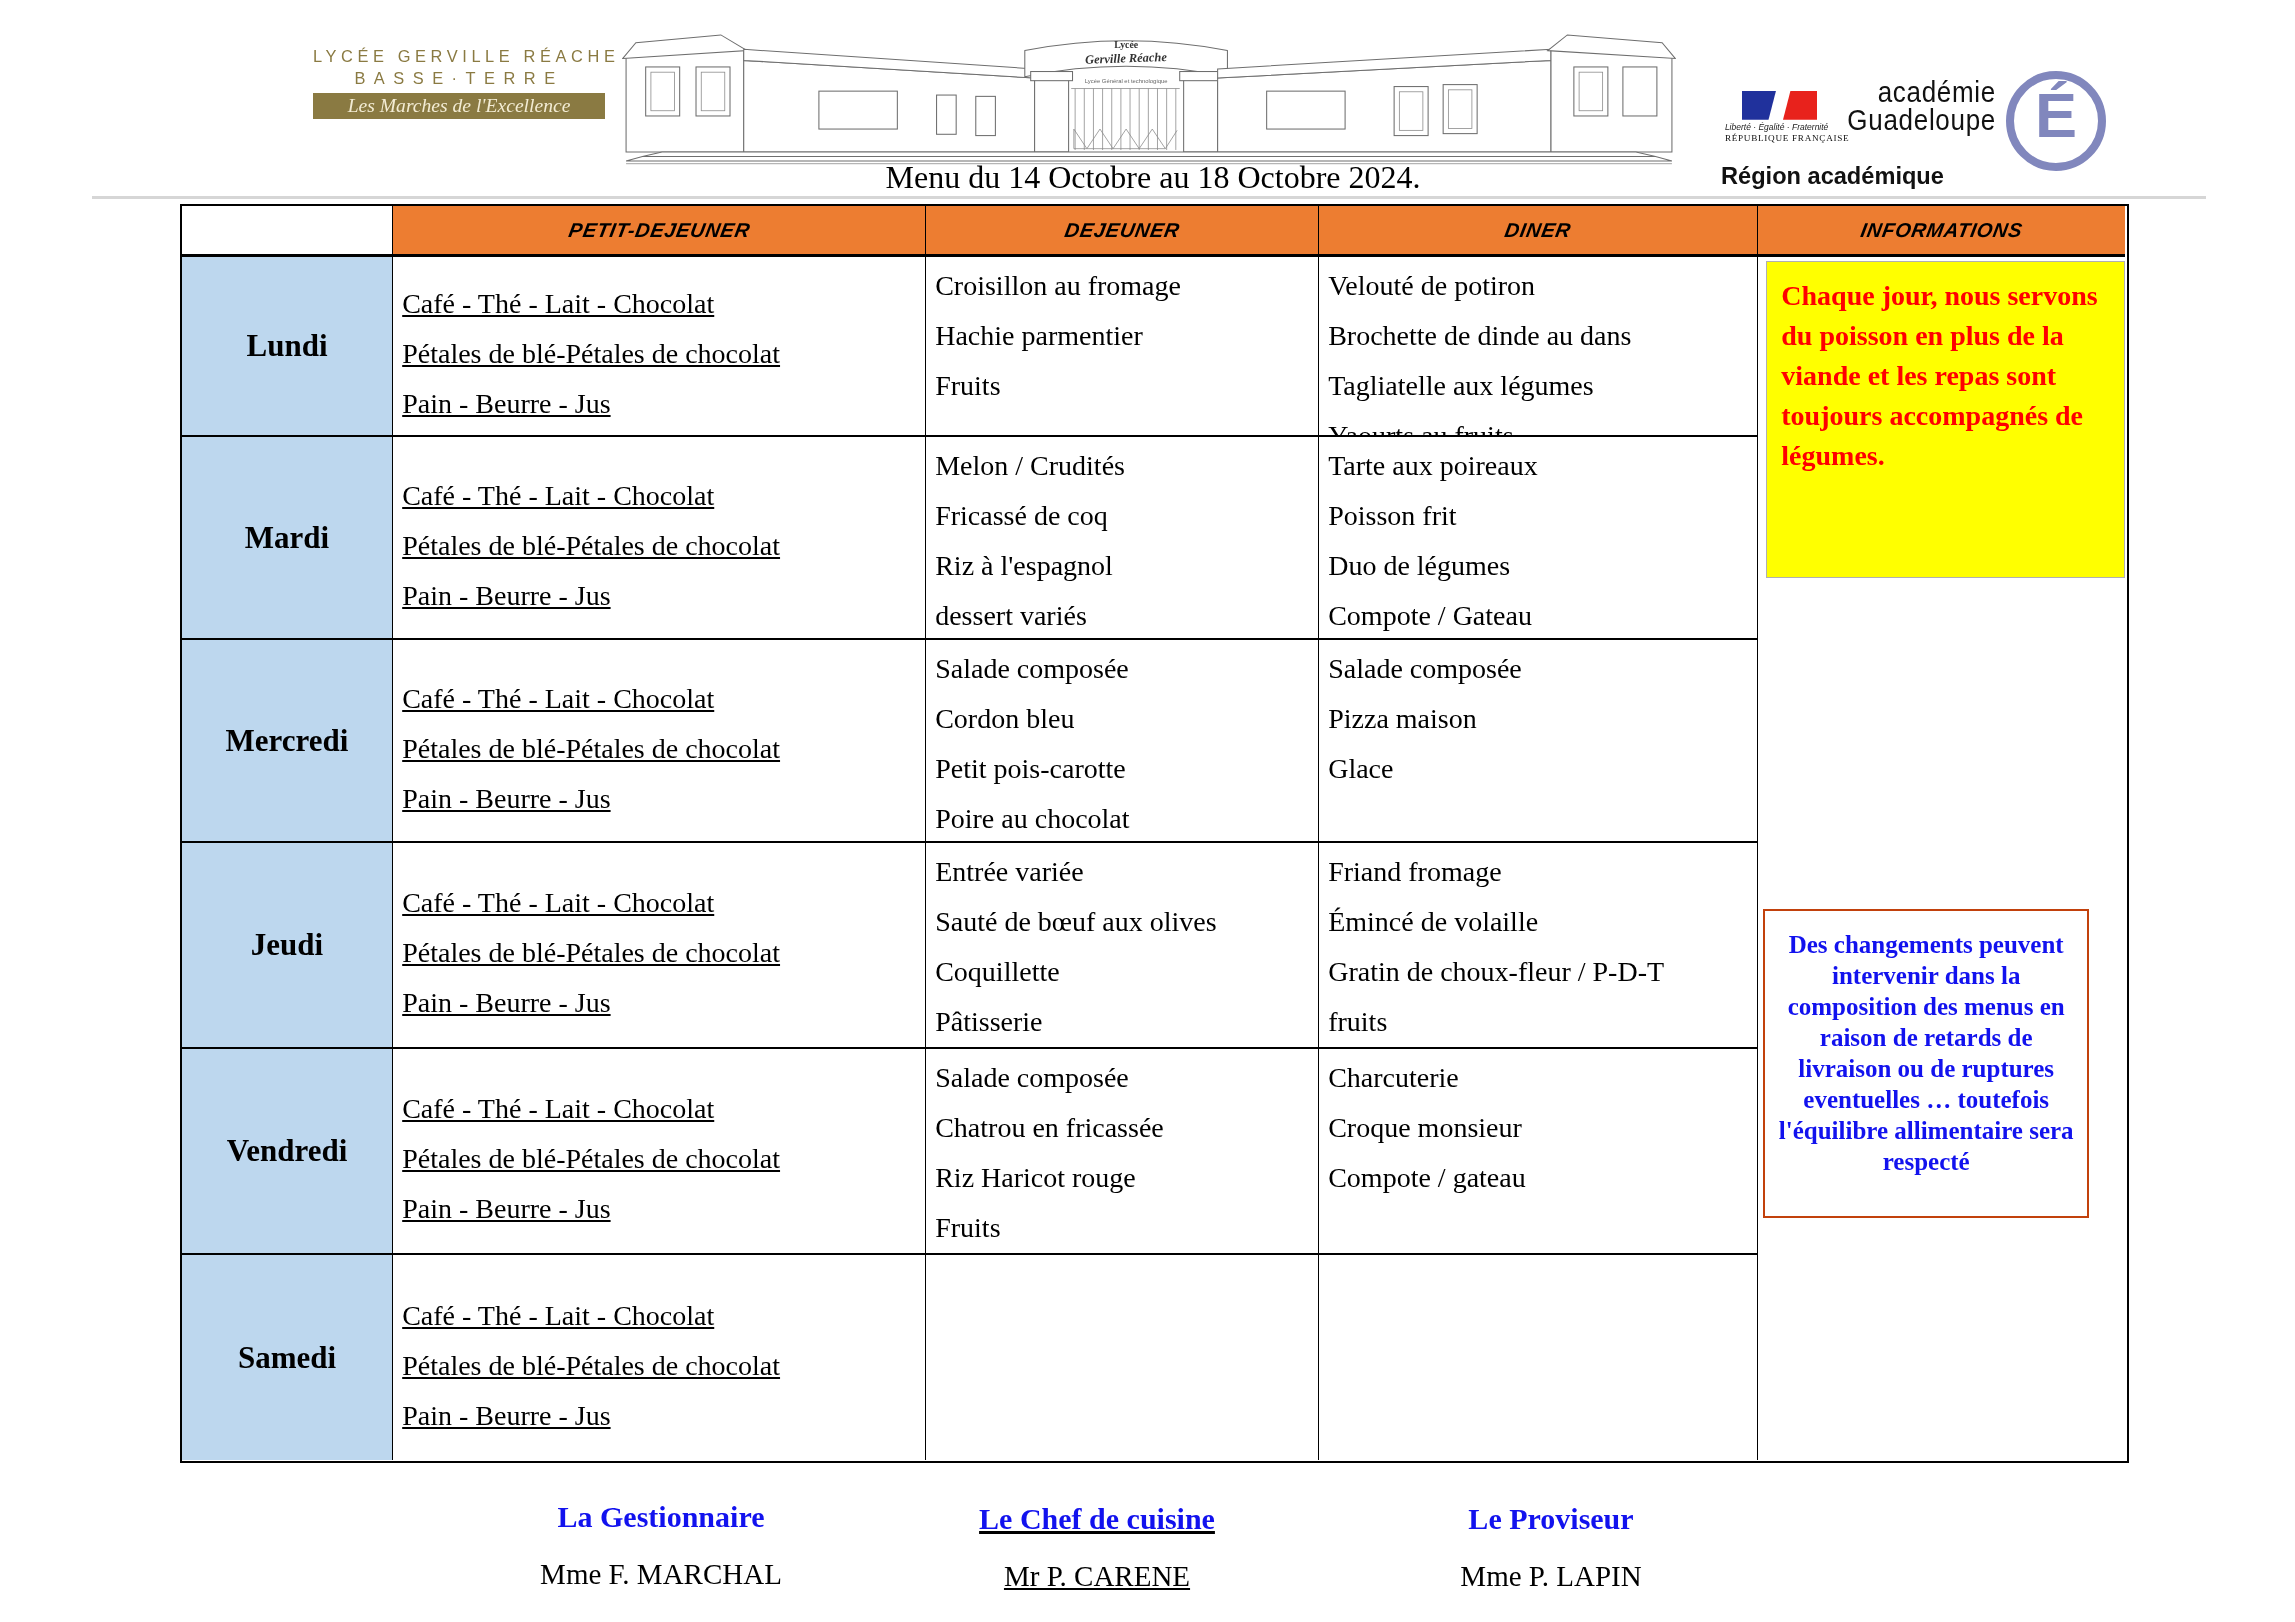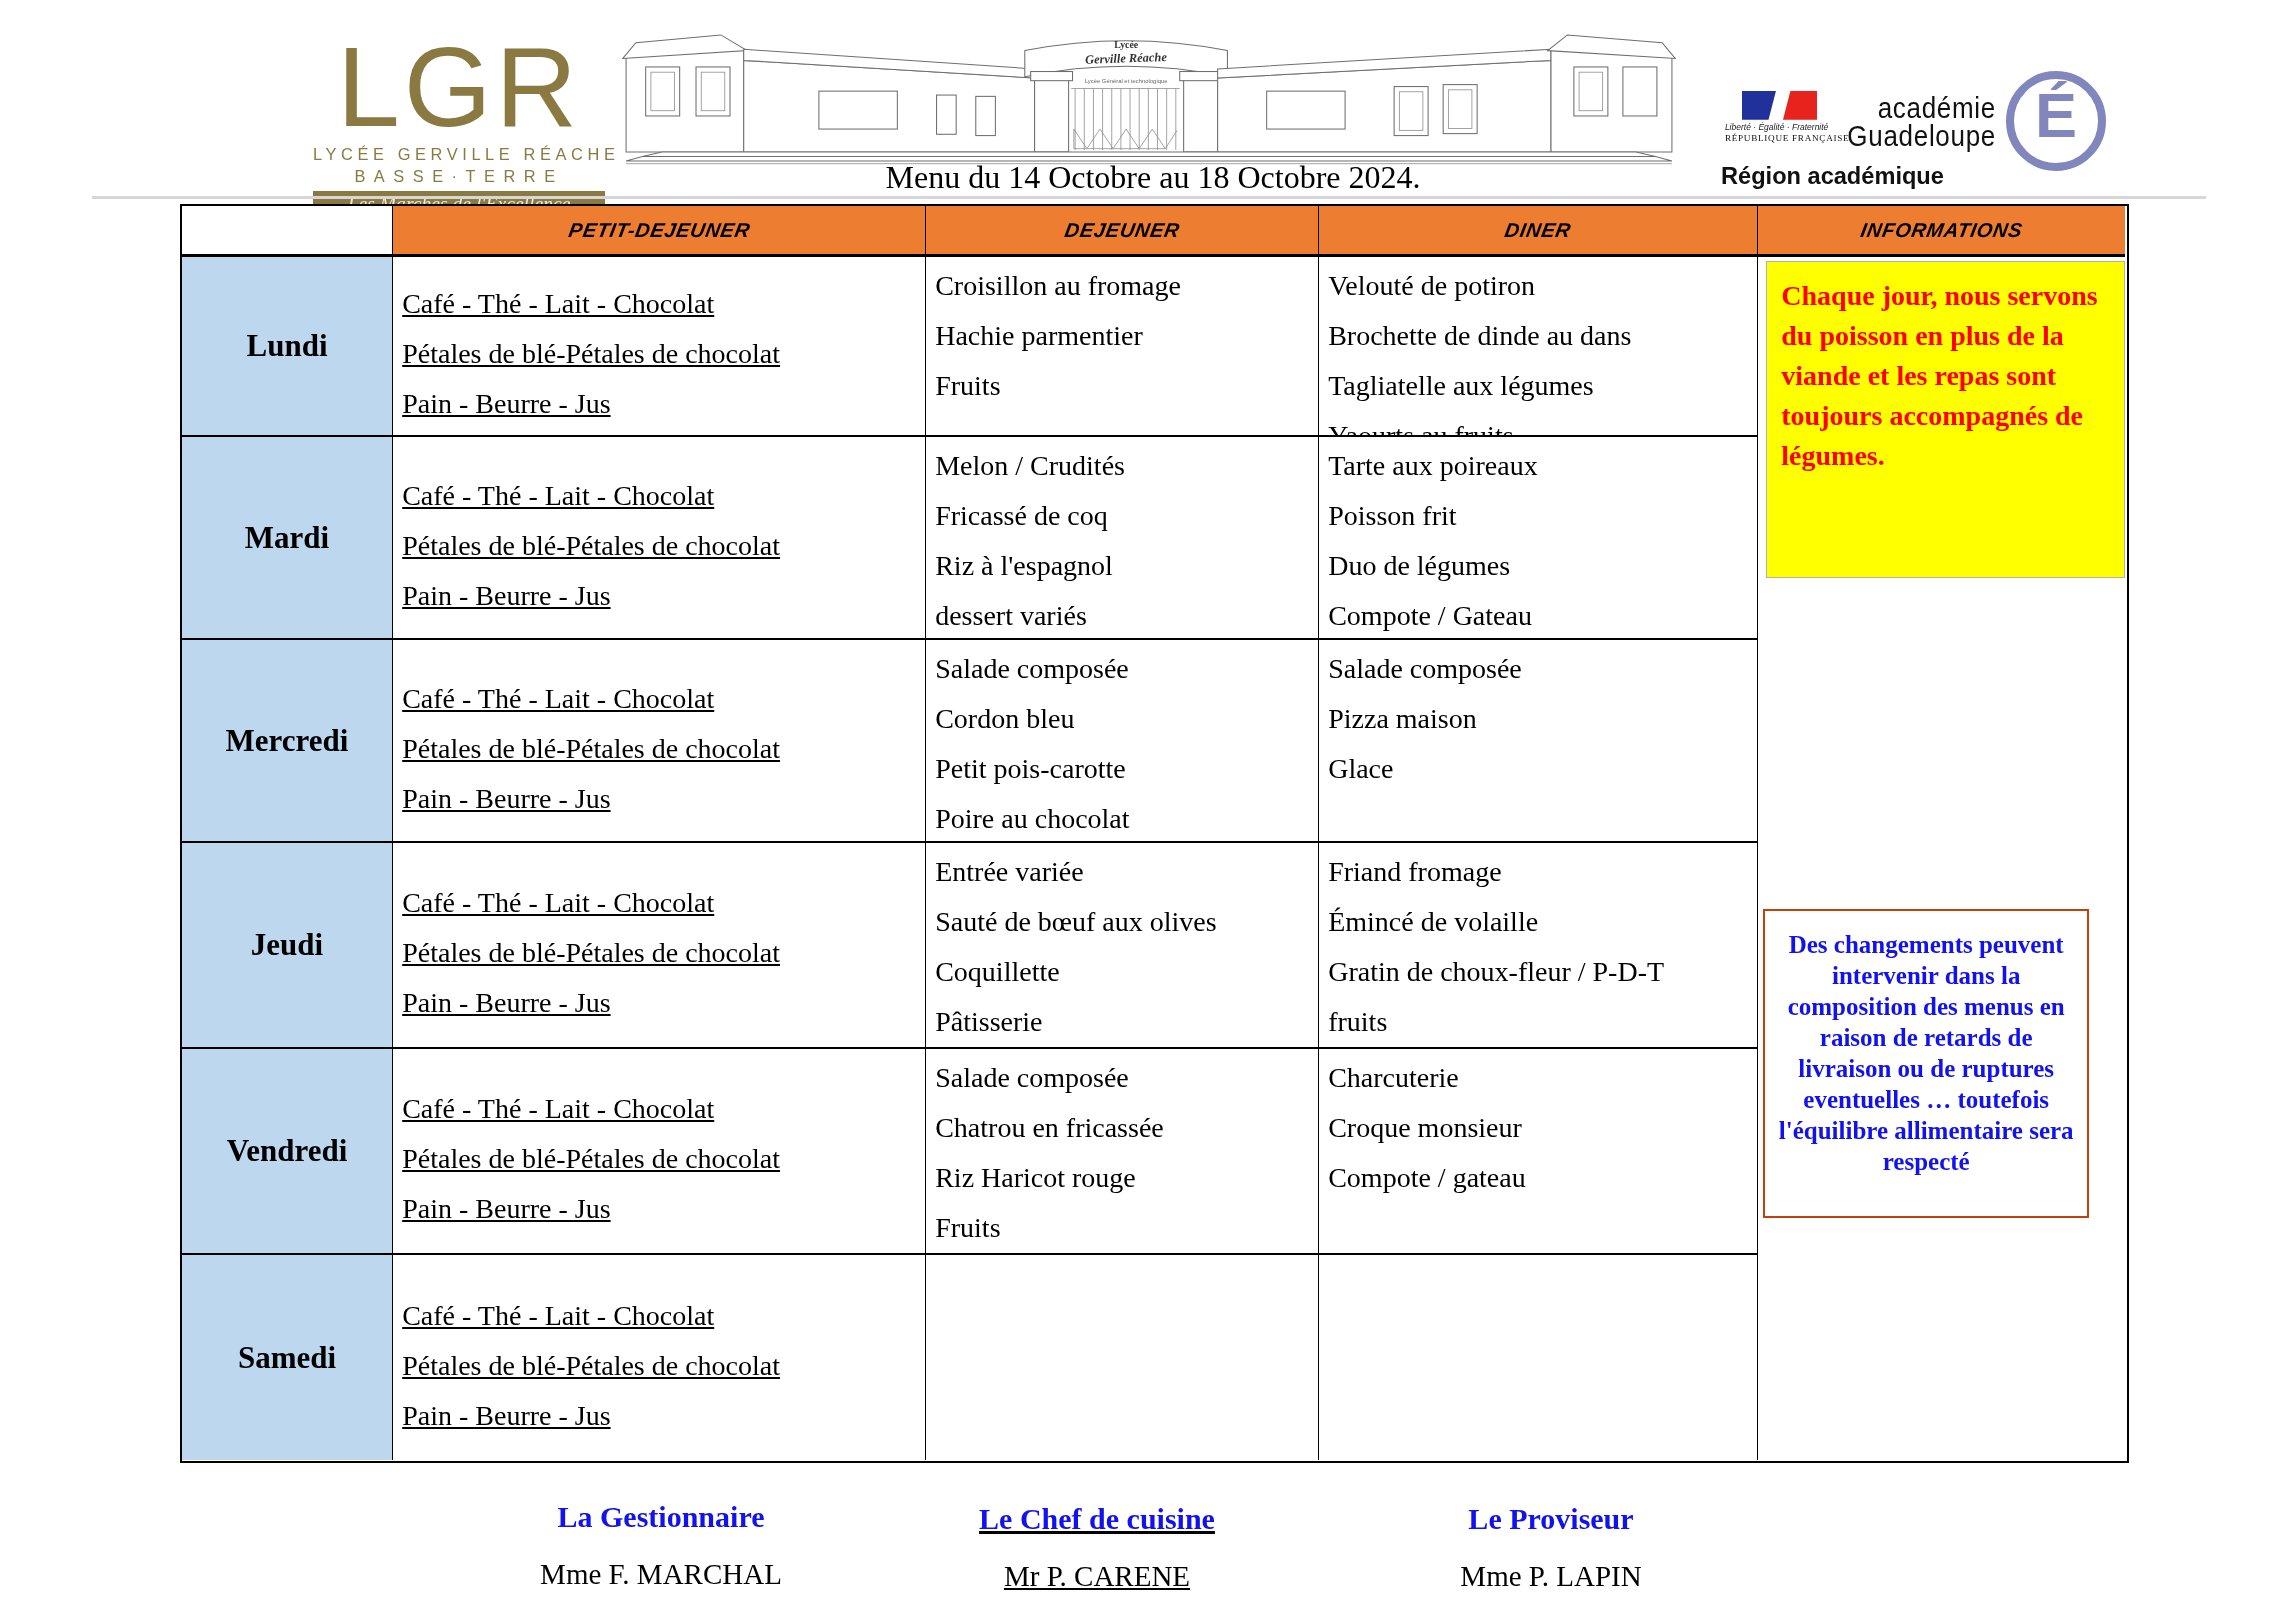--- a/index.html
+++ b/index.html
@@ -17,21 +17,21 @@
   #building{position:absolute;left:622px;top:31px;width:1054px;height:134px;}
 
   #acad{position:absolute;left:1721px;top:79px;width:366px;font-family:"Liberation Sans",sans-serif;}
   #flag{position:relative;width:79px;height:29px;margin-left:21px;margin-top:11.8px;}
   #flag .b{position:absolute;left:0;top:0;width:34px;height:29px;background:#20319c;
            clip-path:polygon(0 0,100% 0,78% 100%,0 100%);}
   #flag .r{position:absolute;left:41px;top:0;width:34px;height:29px;background:#e8221c;
            clip-path:polygon(22% 0,100% 0,100% 100%,0 100%);}
   .motto1{margin:2.6px 0 0 3.9px;font-size:8.5px;font-style:italic;color:#222;white-space:nowrap;}
   .motto2{margin:0.7px 0 0 3.9px;font-size:9.2px;letter-spacing:0.7px;color:#111;white-space:nowrap;font-family:"Liberation Serif",serif;}
-  #acad-name{position:absolute;left:124px;top:16px;width:151px;text-align:right;color:#111;}
+  #acad-name{position:absolute;left:124px;top:0px;width:151px;text-align:right;color:#111;}
   #acad-name div{font-size:26px;line-height:27.5px;font-weight:400;letter-spacing:0.7px;transform:scaleY(1.1);}
   #acad-e{position:absolute;left:285px;top:-7.9px;width:84px;height:84px;border:8.5px solid #8187bd;border-radius:50%;
           display:flex;align-items:center;justify-content:center;}
   #acad-e span{font-size:63px;font-weight:bold;color:#8187bd;font-family:"Liberation Sans",sans-serif;margin-top:-11.8px;}
   #acad-region{position:absolute;left:0px;top:84px;font-size:23.6px;font-weight:bold;color:#111;white-space:nowrap;}
 
   #title{position:absolute;left:1153px;top:159px;transform:translateX(-50%);
          font-size:32px;white-space:nowrap;}
   #hr-light{position:absolute;left:92px;top:196px;width:2114px;height:2.6px;background:#d6d6d6;}
 
@@ -71,21 +71,20 @@
   
   .sk{stroke:#6e6e6e;fill:#ffffff;stroke-width:1.6;}
   .skl{stroke:#8a8a8a;stroke-width:1.2;fill:none;}
 </style>
 </head>
 <body>
 
 <div id="page">
 
   <div id="lgr-logo">
-    <div id="lgr-acronym">LGR</div>
     <div id="lgr-line1">LYCÉE GERVILLE RÉACHE</div>
     <div id="lgr-line2">BASSE·TERRE</div>
     <div id="lgr-band">
       <span>Les Marches de l'Excellence</span>
     </div>
   </div>
 
   <svg id="building" viewBox="0 0 1610 205">
     <defs>
       <pattern id="br" width="26" height="18" patternUnits="userSpaceOnUse">

